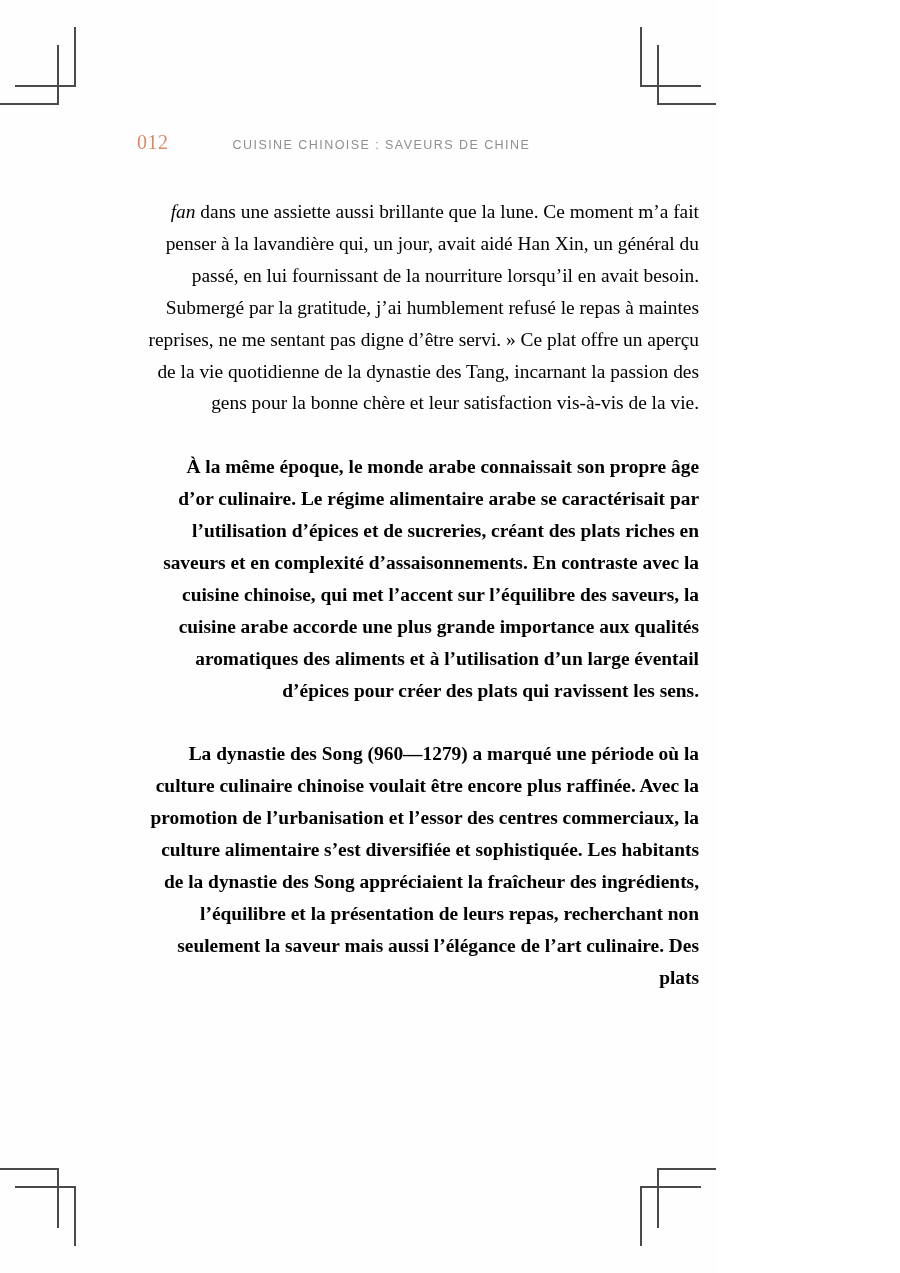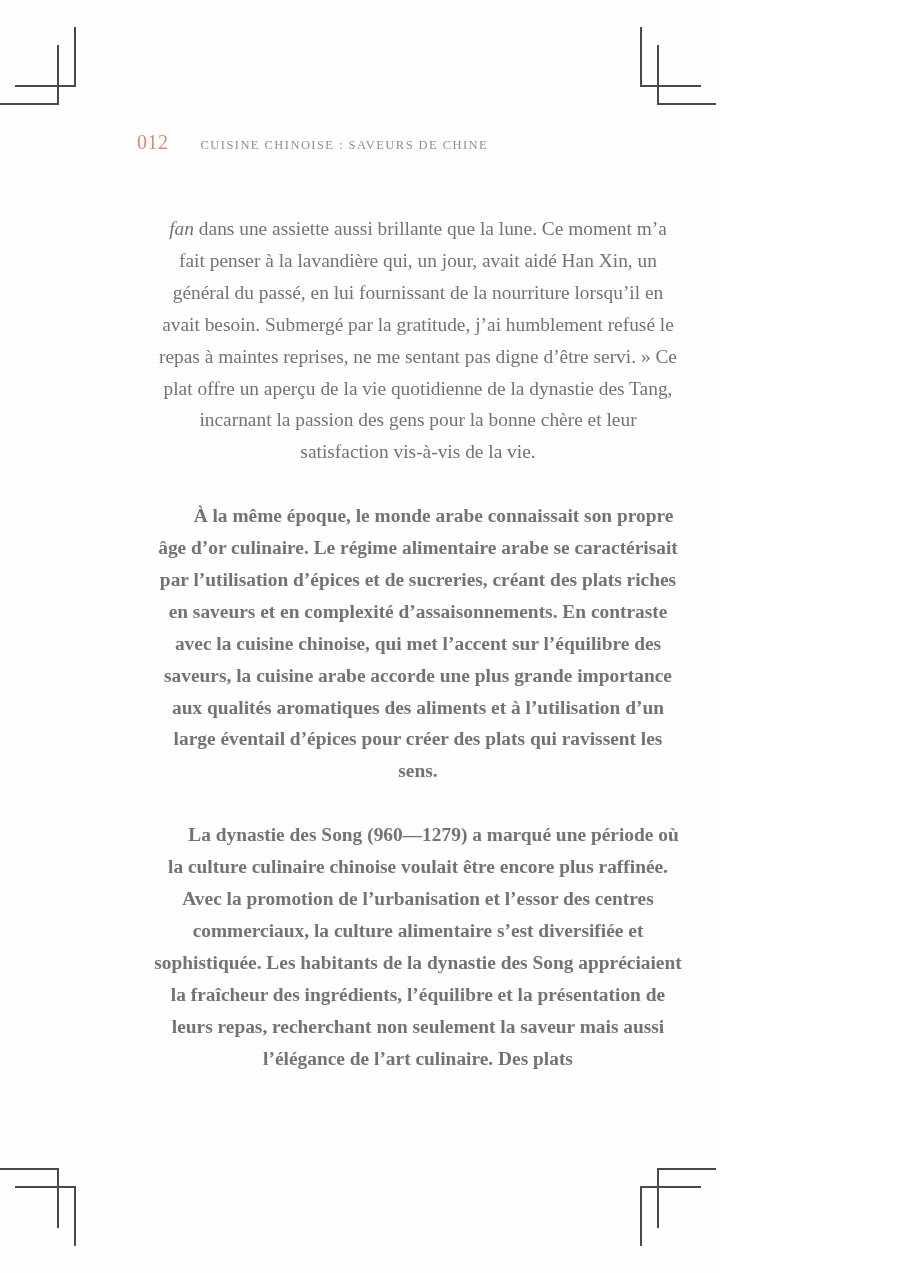--- a/index.html
+++ b/index.html
@@ -65,41 +65,41 @@
     display: flex;
     align-items: baseline;
   }
   .folio {
     font-size: 20px;
     color: #d9896b;
     letter-spacing: 0.5px;
     font-family: "Liberation Serif", "DejaVu Serif", serif;
   }
   .head-title {
-    margin-left: 32px;
+    margin-left: 64px;
     font-size: 12.5px;
     color: #8f8f8f;
     letter-spacing: 1.45px;
     white-space: nowrap;
-    font-family: Liberation Serif, serif;
+    font-family: Liberation Sans, sans-serif;
   }
 
   
   .textblock {
     position: absolute;
     left: 137px;
     top: 196px;
     width: 562px;
   }
   .para {
-    margin: 17px;
+    margin: 0;
     font-size: 19.4px;
     line-height: 31.9px;
-    color: #737373;
-    text-align: center;
+    color: #000000;
+    text-align: right;
     font-family: "Liberation Serif", "DejaVu Serif", serif;
   }
   .para.indent { text-indent: 31px; font-weight: bold; }
   .para.spaced { margin-top: 31.9px; }
   .ital { font-style: italic; }
 </style>
 </head>
 <body>
 
 <div class="page">

